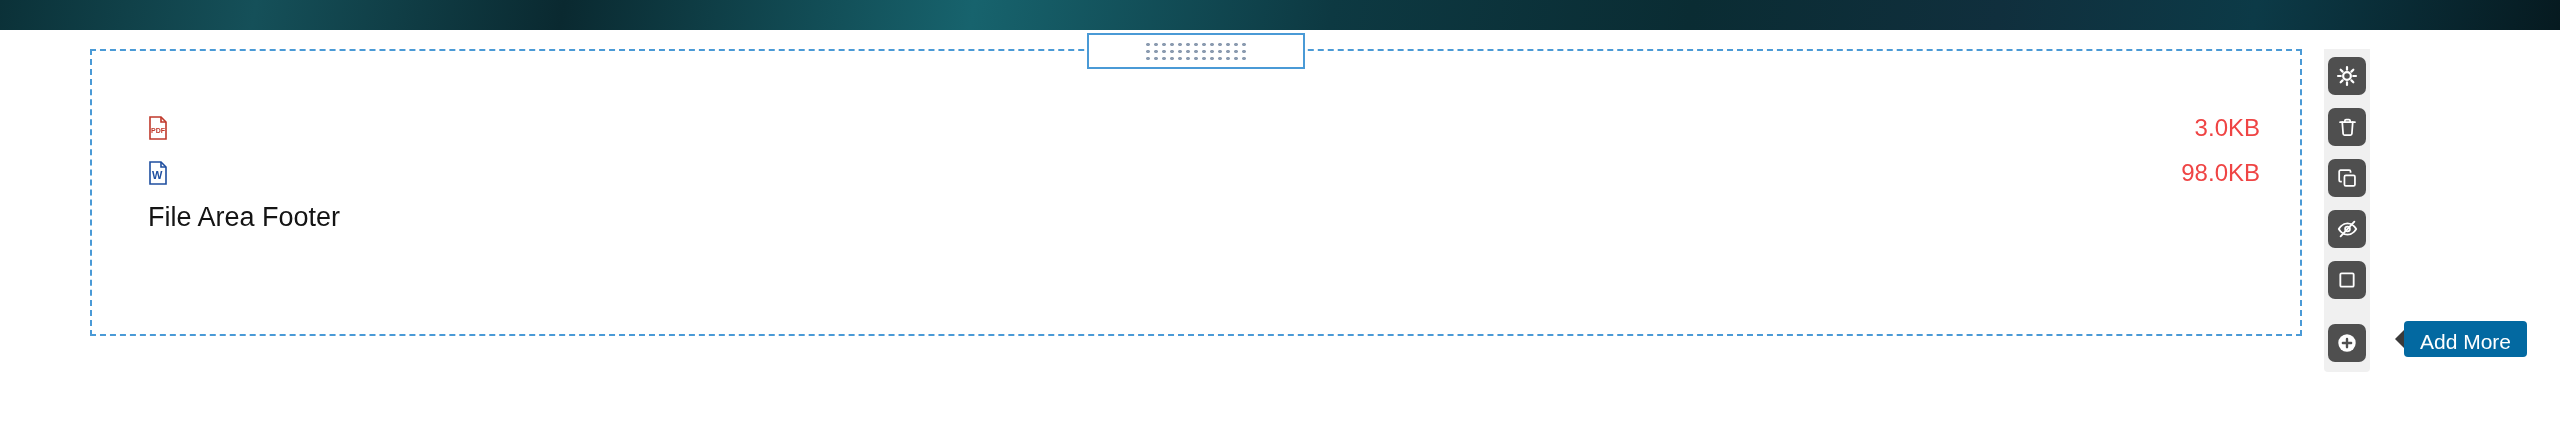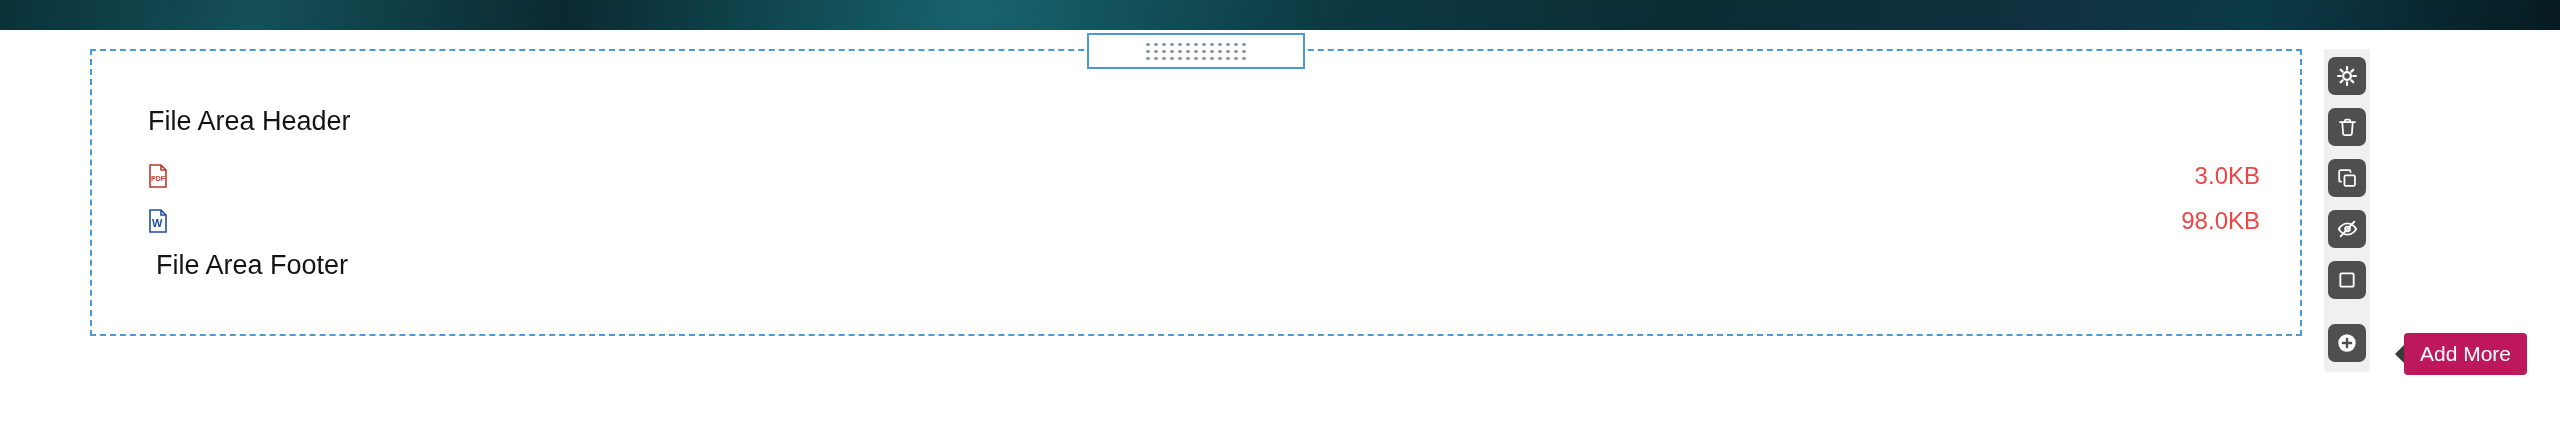--- a/index.html
+++ b/index.html
@@ -45,21 +45,20 @@
     background-image: radial-gradient(circle, #8b9bb0 1.7px, transparent 1.9px);
     background-size: 8px 7px;
     background-position: center;
   }
 
   .content { padding: 54px 40px 0 56px; }
 
   .fa-header, .fa-footer {
     font-size: 27px; color: #141414; font-weight: 400;
     line-height: 32px;
-    margin-left: 8px;
   }
   .fa-header { margin: 0 0 16px 0; }
   .fa-footer { margin-top: 6px; }
 
   .file-row {
     display: flex; align-items: center;
     height: 45px; font-size: 24px;
   }
   .file-icon { display: flex; margin-right: 3px; flex: none; }
   .file-icon svg { display: block; }
@@ -82,24 +81,24 @@
     background: #4f4f4f;
     border: none; border-radius: 7px;
     display: flex; align-items: center; justify-content: center;
     padding: 0; cursor: pointer;
   }
   .tb-btn.add { margin-top: 12px; }
   .tb-btn svg { display: block; }
 
   
   .tooltip {
-    position: absolute; left: 2404px; top: 333px;
-    height: 42px; line-height: 42px;
+    position: absolute; left: 2404px; top: 321px;
+    height: 36px; line-height: 42px;
     padding: 0 16px;
-    background: #be185d; color: #ffffff;
+    background: #0369a1; color: #ffffff;
     font-size: 21px;
     border-radius: 4px;
     white-space: nowrap;
     z-index: 4;
   }
   .tooltip::before {
     content: "";
     position: absolute; left: -9px; top: 50%;
     transform: translateY(-50%);
     border: 9px solid transparent;
@@ -112,21 +111,20 @@
 
 <div class="banner"></div>
 
 <div class="component">
 
   <div class="drag-handle">
     <div class="drag-dots"></div>
   </div>
 
   <div class="content">
-    <div class="fa-header">File Area Header</div>
 
     <div class="file-row">
       <span class="file-icon">
         <svg width="20" height="24" viewBox="0 0 20 24">
           <path d="M2 1h11l5 5v17H2z" fill="#ffffff" stroke="#c0392b" stroke-width="1.6"></path>
           <path d="M13 1v5h5" fill="none" stroke="#c0392b" stroke-width="1.6"></path>
           <text x="3" y="17" font-size="7" font-weight="bold" fill="#c0392b" font-family="Liberation Sans, sans-serif">PDF</text>
         </svg>
       </span>
       <span class="file-size">3.0KB</span>

